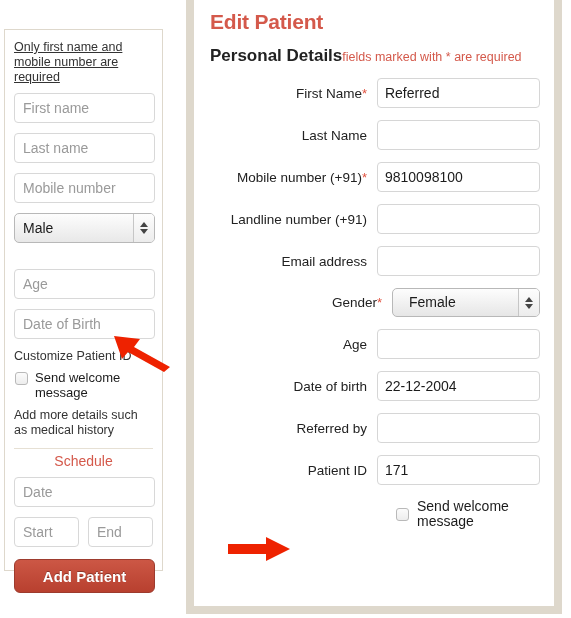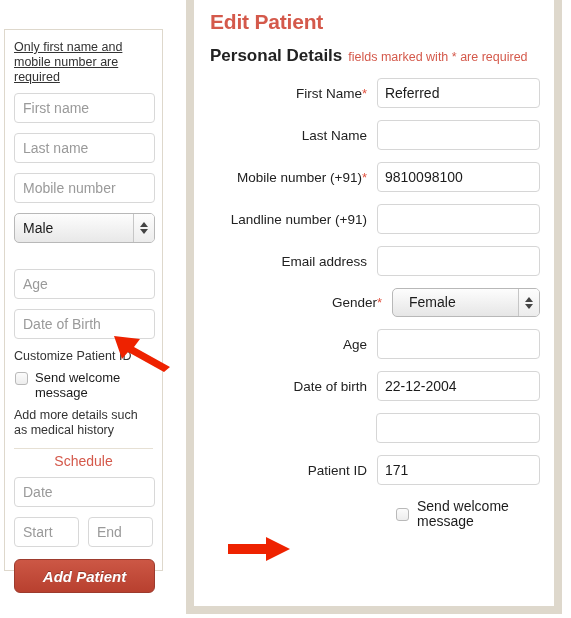--- a/index.html
+++ b/index.html
@@ -81,37 +81,36 @@
   .mini-field.half{width:66px;margin-bottom:0;}
   .add-btn{
     box-sizing:border-box;
     width:141px;height:34px;
     border-radius:6px;
     border:1px solid #9d3b2e;
     background:linear-gradient(#cc5745,#b8402f);
     color:#ffffff;font-size:15px;font-weight:bold;
     display:flex;align-items:center;justify-content:center;
     text-shadow:0 -1px 0 rgba(0,0,0,.3);
-    font-style:italic;
   }
 
   
   .right-panel{
     position:absolute;left:186px;top:0px;width:376px;height:614px;
     background:#ffffff;
     border:8px solid #ded8cc;
     border-top:none;
     box-sizing:border-box;
   }
   .rp-inner{padding:6px 14px 0 14px;}
   .page-title{
     font-size:21px;color:#d4594b;font-weight:bold;margin:4px 0 12px 2px;
     letter-spacing:-.2px;
   }
-  .section-line{margin:0 0 12px 2px;display:flex;align-items:baseline;gap:6px;}
+  .section-line{margin:0 0 12px 2px;display:flex;align-items:baseline;}
   .section-title{font-size:17px;font-weight:bold;color:#222;}
   .section-note{font-size:12.5px;color:#d4594b;}
 
   .frow{display:flex;align-items:center;justify-content:flex-end;margin-bottom:12px;}
   .flabel{
     font-size:13.5px;color:#222;text-align:right;
     width:170px;padding-right:10px;box-sizing:border-box;
     white-space:nowrap;
   }
   .req{color:#e0523f;font-size:13px;}
@@ -227,20 +226,21 @@
           </div>
           <div class="frow">
             <div class="flabel"><span>Age</span></div>
             <div class="finput"></div>
           </div>
           <div class="frow">
             <div class="flabel"><span>Date of birth</span></div>
             <div class="finput">22-12-2004</div>
           </div>
           <div class="frow">
+            <div class="flabel"><span>Referred by</span></div>
             <div class="finput"></div>
           </div>
           <div class="frow">
             <div class="flabel"><span>Patient ID</span></div>
             <div class="finput">171</div>
           </div>
         </div>
 
       <div class="cb-row-right">
         <span class="cbox"></span>

